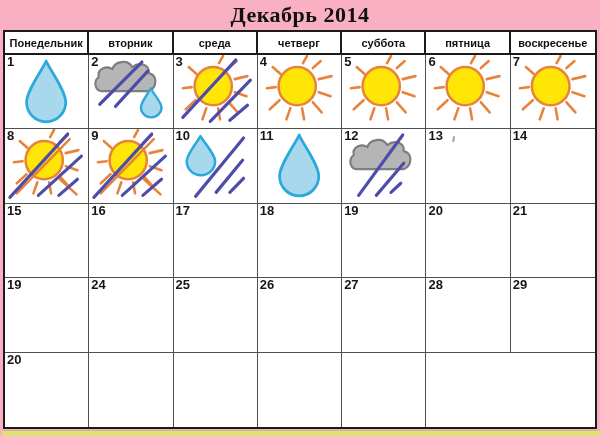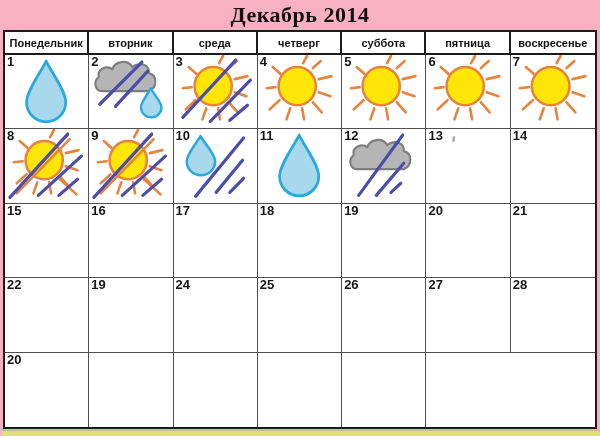--- a/index.html
+++ b/index.html
@@ -311,39 +311,39 @@
       <div class="cell">
         <span class="daynum">19</span>
       </div>
       <div class="cell">
         <span class="daynum">20</span>
       </div>
       <div class="cell">
         <span class="daynum">21</span>
       </div>
       <div class="cell">
-        <span class="daynum">22</span>
-      </div>
-      <div class="cell">
         <span class="daynum">19</span>
       </div>
       <div class="cell">
         <span class="daynum">24</span>
       </div>
       <div class="cell">
         <span class="daynum">25</span>
       </div>
       <div class="cell">
         <span class="daynum">26</span>
       </div>
       <div class="cell">
         <span class="daynum">27</span>
       </div>
       <div class="cell">
         <span class="daynum">28</span>
+      </div>
+      <div class="cell">
+        <span class="daynum">29</span>
       </div>
       <div class="cell">
         <span class="daynum">20</span>
       </div>
       <div class="cell"></div>
       <div class="cell"></div>
       <div class="cell"></div>
       <div class="cell"></div>
     </div>
 </div>

